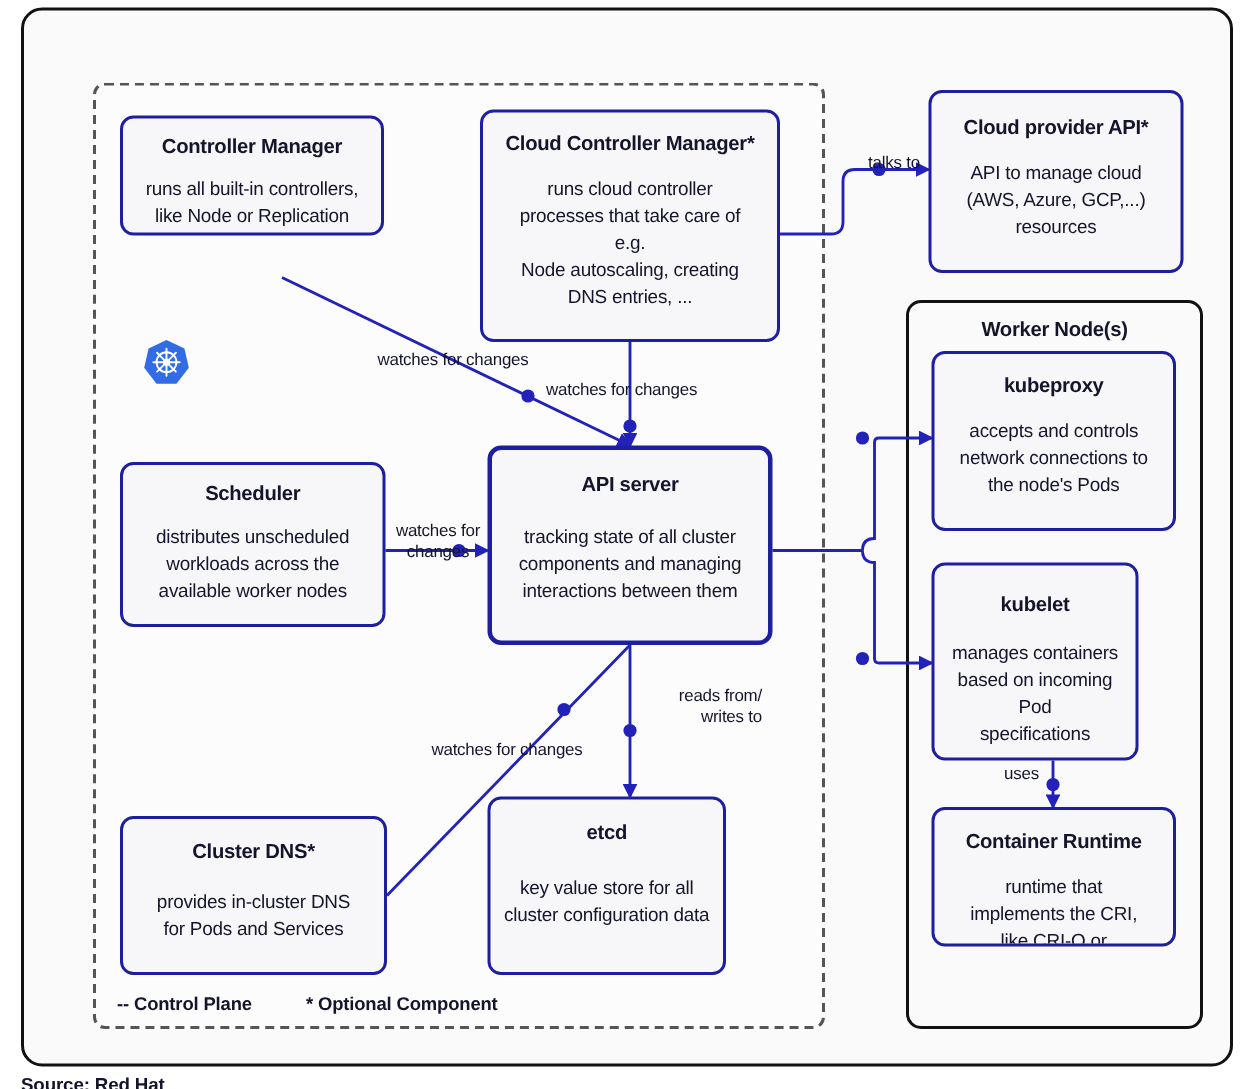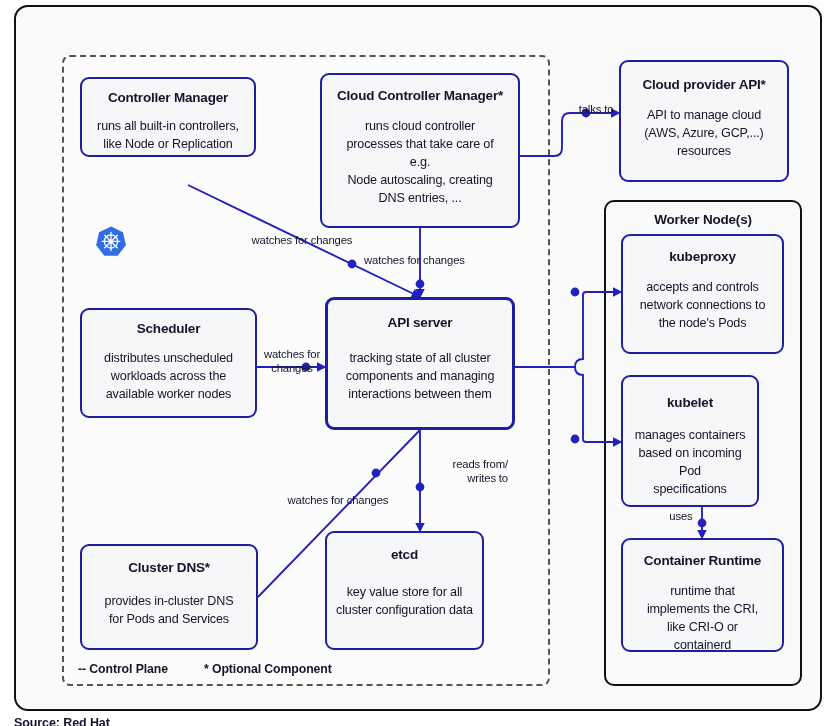--- a/index.html
+++ b/index.html
@@ -183,21 +183,21 @@
 the node's Pods</div>
   </div>
 
   <div class="box" style="left:621px;top:375px;width:138px;height:132px;padding:18px 6px 0;">
     <div class="b-title">kubelet</div>
     <div class="b-desc" style="margin-top:16px;white-space:pre-line;">manages containers
 based on incoming Pod
 specifications</div>
   </div>
 
-  <div class="box" style="left:621px;top:538px;width:163px;height:114px;padding:13px 6px 0;">
+  <div class="box" style="left:621px;top:538px;width:163px;height:93px;padding:13px 6px 0;">
     <div class="b-title">Container Runtime</div>
     <div class="b-desc" style="margin-top:14px;white-space:pre-line;">runtime that
 implements the CRI,
 like CRI-O or
 containerd</div>
   </div>
 
   <div class="elabel" style="left:568px;top:103px;width:56px;">talks to</div>
 
   <div class="elabel" style="left:241px;top:234px;width:122px;">watches for changes</div>

